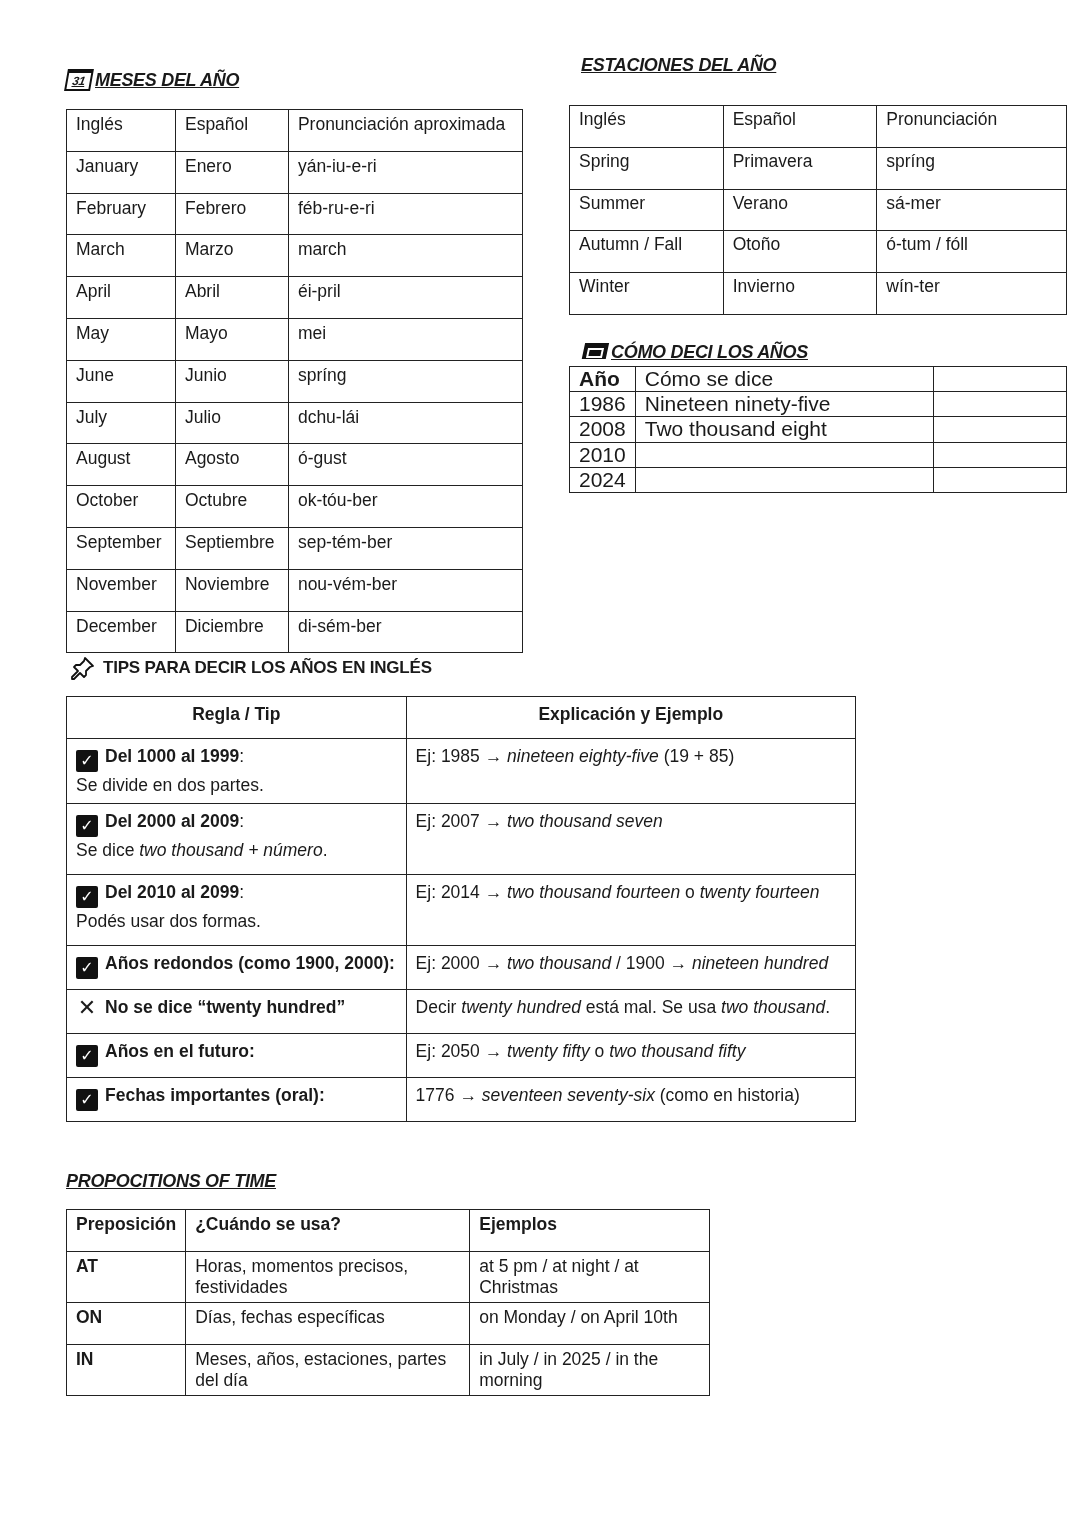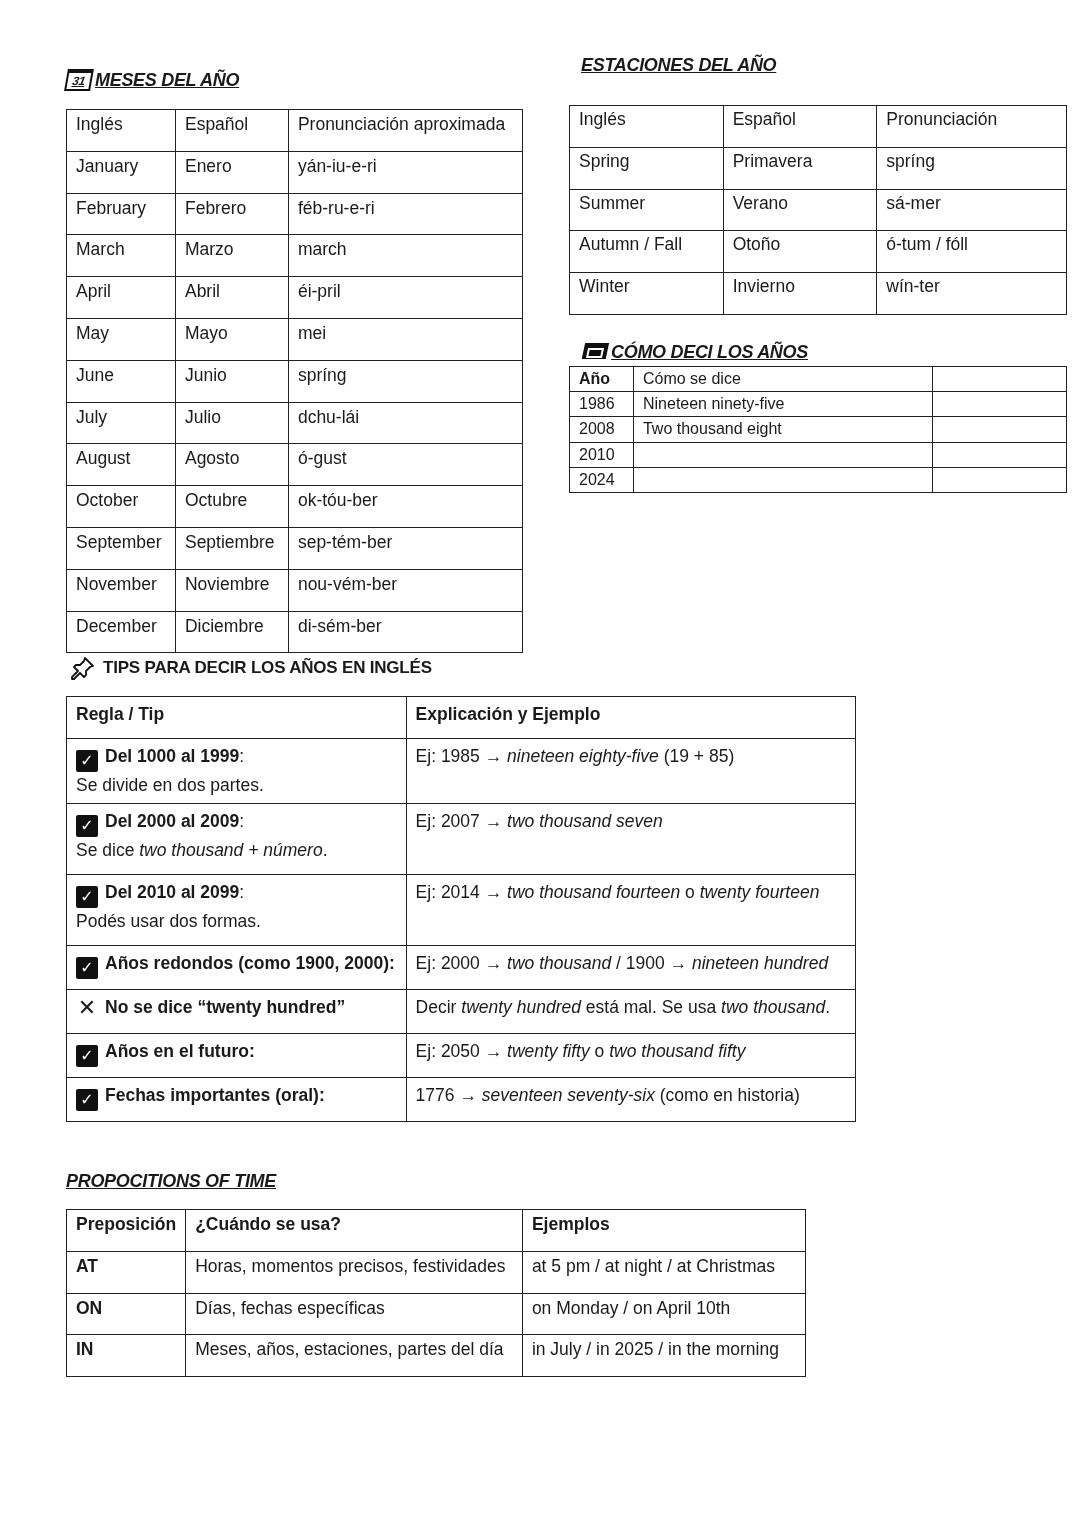--- a/index.html
+++ b/index.html
@@ -26,40 +26,40 @@
     #months td { height: 41.8px; font-size: 17.5px; padding: 4px 9px; }
     #months col.c1 { width: 109px; } #months col.c2 { width: 113px; } #months col.c3 { width: 235px; }
 
     
     #seasons { left: 569px; top: 105px; width: 498px; }
     #seasons td { height: 41.8px; font-size: 17.5px; padding: 3px 9px; }
     #seasons col.c1 { width: 154px; } #seasons col.c2 { width: 154px; } #seasons col.c3 { width: 190px; }
 
     
     #years { left: 569px; top: 366px; width: 498px; }
-    #years td { height: 25.2px; font-size: 16px; padding: 0 9px; vertical-align: middle; line-height: 22px; }
+    #years td { height: 25.2px; font-size: 21px; padding: 0 9px; vertical-align: middle; line-height: 22px; }
     #years col.c1 { width: 64px; } #years col.c2 { width: 300px; } #years col.c3 { width: 134px; }
     #years td.c1 { padding-left: 9px; }
 
     
     #tips { left: 66px; top: 696px; width: 790px; }
     #tips td { font-size: 17.5px; padding: 4px 9px; line-height: 27px; }
     #tips col.c1 { width: 340px; } #tips col.c2 { width: 450px; }
-    #tips .bold { font-weight: bold; }
+    #tips .bold { font-weight: bold; text-align: center; }
     #tips em { font-style: italic; }
 
     .chk {
       display: inline-block; width: 22px; height: 22px; background: #111; color: #fff;
       font-size: 16px; line-height: 22px; text-align: center; vertical-align: -4px; margin-right: 7px;
       border-radius: 2px; font-weight: bold;
     }
     .xmark { display: inline-block; width: 22px; font-size: 22px; font-weight: bold; margin-right: 7px; text-align: center; vertical-align: -2px; }
 
     
-    #preps { left: 66px; top: 1209px; width: 740px; }
+    #preps { left: 66px; top: 1209px; width: 644px; }
     #preps td { height: 41.8px; font-size: 17.5px; padding: 4px 9px; }
     #preps col.c1 { width: 116px; } #preps col.c2 { width: 339px; } #preps col.c3 { width: 285px; }
     #preps .bold { font-weight: bold; }
 
     .icon-cal {
       display: inline-flex; width: 26px; height: 22px; border: 2px solid #111; border-top-width: 4px;
       font-size: 12px; font-weight: bold; font-style: italic; align-items: center; justify-content: center;
       transform: skewX(-10deg); text-decoration: none; line-height: 1;
     }
     .icon-laptop { display: inline-block; width: 28px; height: 20px; position: relative; transform: skewX(-12deg); }

